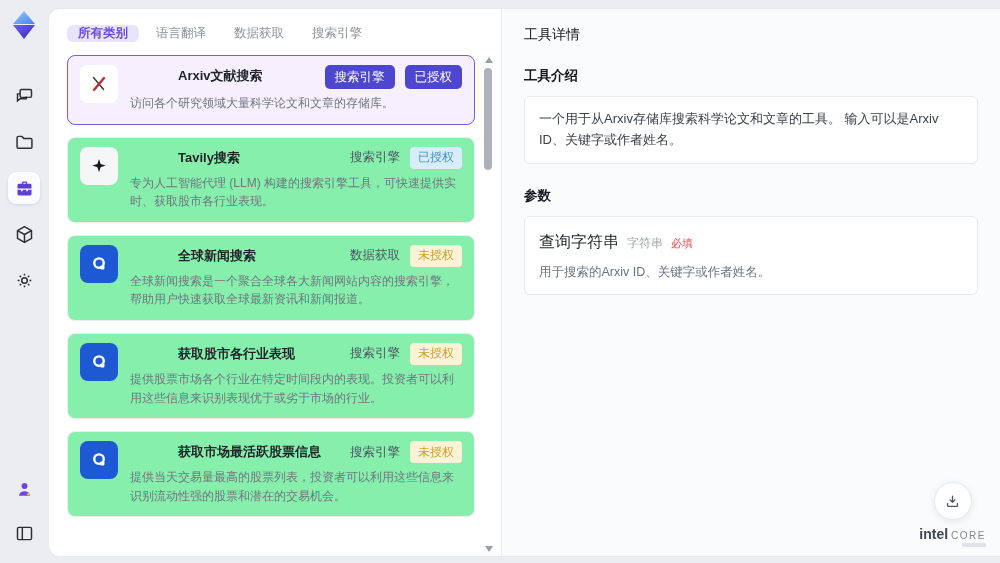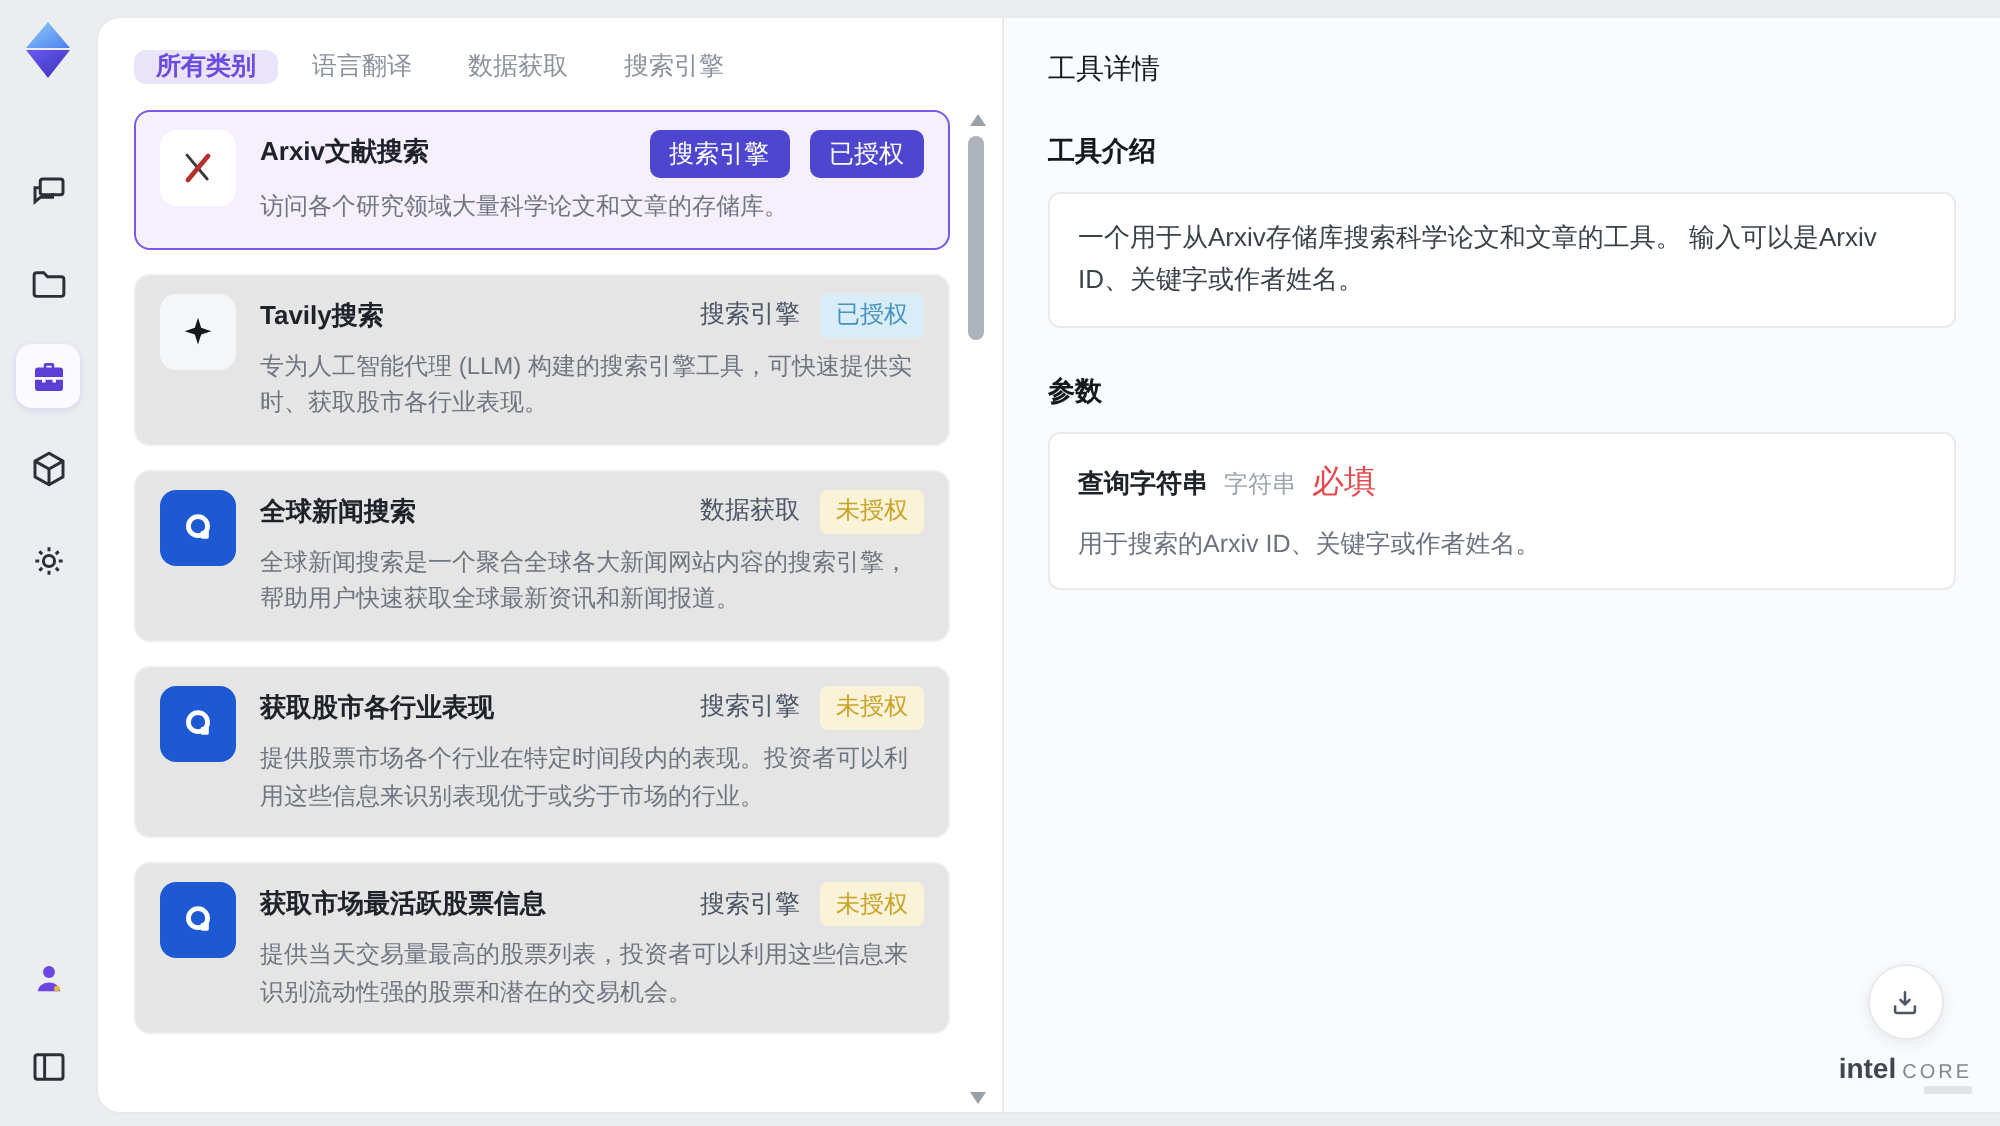--- a/index.html
+++ b/index.html
@@ -24,28 +24,28 @@
   
   .list-pane { width:452px; flex:none; padding:16px 0 0 18px; display:flex; flex-direction:column; }
   .pane-title { font-size:15px; font-weight:bold; color:#15181d; margin-bottom:16px; }
   .tabs { display:flex; gap:6px; margin-bottom:13px; font-size:12.5px; }
   .tab { padding:0 11px; border-radius:6px; color:#8c929c; cursor:pointer; white-space:nowrap; }
   .tab.active { background:#eae4fa; color:#6a4ce0; font-weight:bold; }
 
   .cards-viewport { flex:1; position:relative; padding-right:26px; overflow:hidden; }
   .cards { display:flex; flex-direction:column; gap:12px; }
 
-  .card { background:#e5e5e5; border:1px solid #ecedf0; border-radius:8px;
+  .card { background:#86efac; border:1px solid #ecedf0; border-radius:8px;
     padding:9px 12px 11px 12px; display:flex; gap:12px; cursor:pointer; }
   .card.selected { background:#f5effe; border:1.6px solid #7b57ee; }
   .tile { width:38px; height:38px; border-radius:8px; flex:none; display:grid; place-items:center; background:#f5f6f8; }
   .tile.white { background:#ffffff; }
   .tile.blue { background:#1d59d2; }
   .card-main { flex:1; min-width:0; }
-  .row1 { display:flex; align-items:flex-start; gap:10px; }
+  .row1 { display:flex; align-items:flex-start; gap:10px;margin-left:48px; }
   .card-title { font-size:13px; font-weight:bold; color:#1f2329; flex:1; padding-top:2px; }
   .tags { display:flex; gap:10px; align-items:center; white-space:nowrap; }
   .cat { font-size:12.5px; color:#4b5563; }
   .badge { font-size:12px; padding:2.5px 8px; border-radius:4px; }
   .badge.blue { background:#d9edf9; color:#4792c0; }
   .badge.yellow { background:#faf3d8; color:#c9a227; }
   .selected .cat, .selected .badge.purple {
     background:#4f46cf; color:#fff; padding:3.5px 10px; border-radius:5px; font-size:12.5px; }
   .desc { margin-top:5px; font-size:12px; color:#6f7680; line-height:1.55; }
 
@@ -57,23 +57,23 @@
   .sb-thumb { position:absolute; top:13px; left:2px; width:8px; height:102px;
     background:#aeb3bb; border-radius:4px; cursor:grab; }
 
   
   .detail-pane { flex:1; background:#fafbfc; border-left:1px solid #e8eaed; padding:17px 22px; }
   .detail-title { font-size:14px; font-weight:normal; color:#15181d; }
   .section-h { font-size:13.5px; font-weight:bold; color:#15181d; margin-top:23px; }
   .panel-box { margin-top:11px; background:#fff; border:1px solid #e9eaec; border-radius:6px;
     padding:12px 14px; font-size:13px; color:#3a4149; line-height:1.6; }
   .param-row { display:flex; gap:8px; align-items:baseline; }
-  .param-name { font-size:13px; font-weight:bold; color:#1f2329; }
+  .param-name { font-size:16px; font-weight:normal; color:#1f2329; }
   .param-type { font-size:12px; color:#9aa1ab; }
-  .param-req { font-size:16px; color:#e5484d; }
+  .param-req { font-size:11px; color:#e5484d; }
   .param-desc { margin-top:8px; font-size:12.5px; color:#6b7280; }
 
   
   .corner { position:absolute; right:14px; bottom:16px; display:flex; flex-direction:column; align-items:center; gap:6px; }
   .dl-btn { width:38px; height:38px; border-radius:50%; background:#fff; border:1px solid #e7e9ec;
     box-shadow:0 2px 8px rgba(0,0,0,.08); display:grid; place-items:center; cursor:pointer; }
   .intel { display:flex; align-items:baseline; gap:3px; }
   .intel-b { font-size:14px; font-weight:bold; color:#3f4650; }
   .intel-c { font-size:10px; letter-spacing:1.5px; color:#81868d; }
   .intel-bar { align-self:flex-end; width:24px; height:4px; background:#e1e3e7; border-radius:1px; margin-top:1px; }

